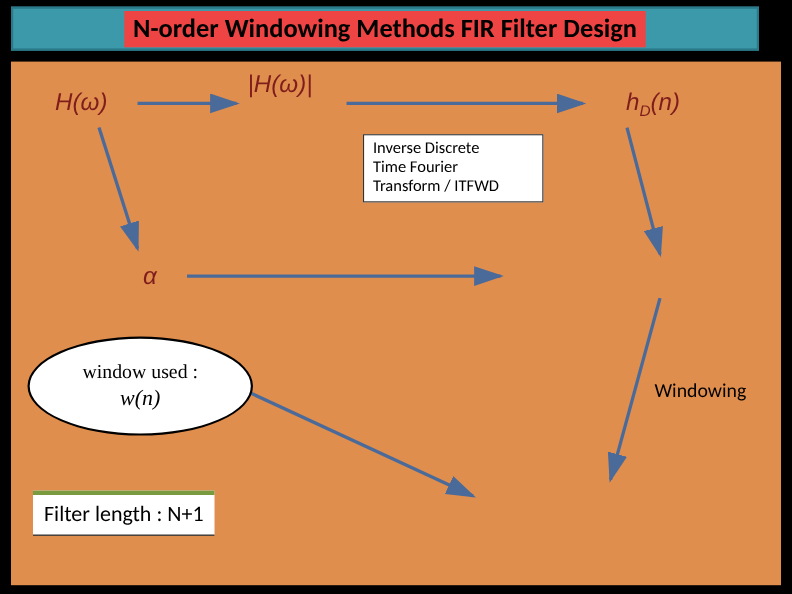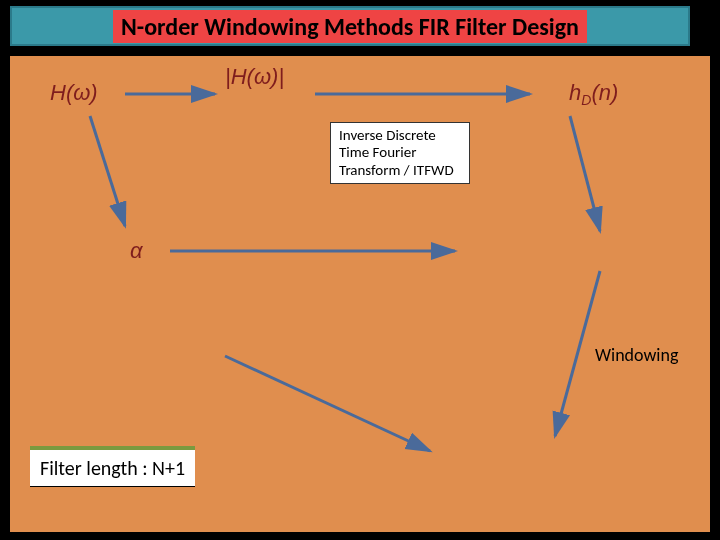--- a/index.html
+++ b/index.html
@@ -128,28 +128,32 @@
   <div class="node" style="left:40px; top:24px;">
     <span>H(ω)</span>
   </div>
   <div class="node" style="left:215px; top:8px;">
     <span>|H(ω)|</span>
   </div>
   <div class="node" style="left:559px; top:24px;">
     <span style="font-style:italic">h</span><sub style="font-size:14px; font-style:italic">D</sub><span style="font-style:italic">(n)</span>
   </div>
 
-  <div class="box-label" style="left:320px; top:66px; width:140px;">
+  <div class="box-label" style="left:320px; top:66px; width:164px;">
     <span>Inverse Discrete<br>Time Fourier<br>Transform / ITFWD</span>
   </div>
 
   <div class="node" style="left:120px; top:182px;">
     <span>α</span>
   </div>
 
 
+  <div class="ellipse" style="left:15px; top:250px; width:205px; height:90px;">
+    <div class="row1">window used :</div>
+    <div class="row2">w(n)</div>
+  </div>
 
   <div class="plain-label" style="left:585px; top:288px;">Windowing</div>
 
   <div class="filter-len" style="left:20px; top:390px;">Filter length : N+1</div>
 
 
 </div>
 
 </body></html>

